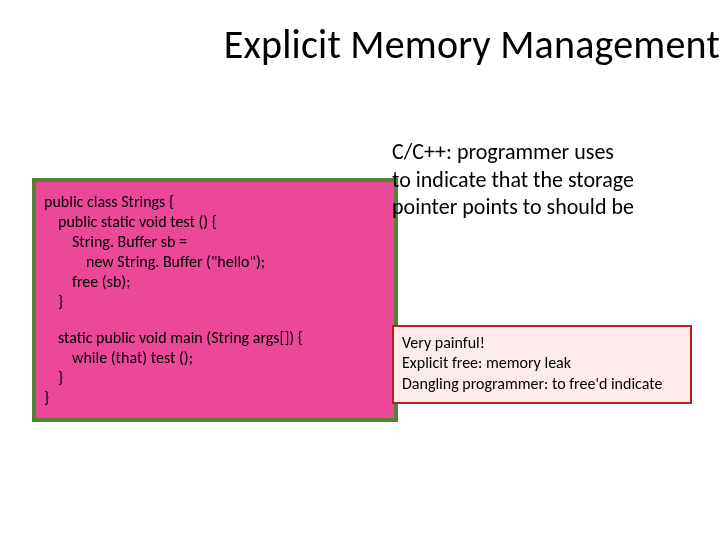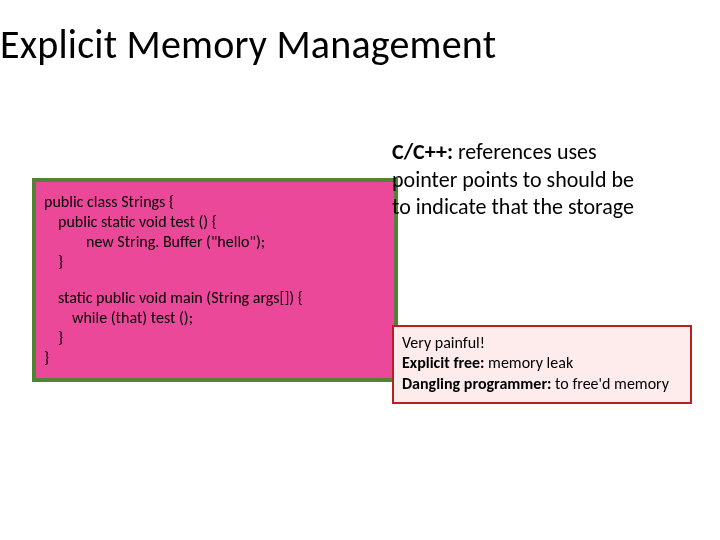--- a/index.html
+++ b/index.html
@@ -16,21 +16,21 @@
     position: relative;
     width: 720px;
     height: 540px;
     box-sizing: border-box;
   }
   .title {
     position: absolute;
     top: 20px;
     left: 0;
     width: 720px;
-    text-align: left;
+    text-align: right;
     font-size: 40px;
     font-weight: 400;
     letter-spacing: 0.2px;
   }
   .code-box {
     position: absolute;
     top: 178px;
     left: 32px;
     width: 366px;
     box-sizing: border-box;
@@ -59,46 +59,48 @@
     top: 325px;
     left: 392px;
     width: 300px;
     box-sizing: border-box;
     border: 2px solid #b91e22;
     background: #fdeceb;
     padding: 6px 8px 8px 8px;
     font-size: 16px;
     line-height: 1.28;
   }
-  b { font-weight: 700; }
+  b { font-weight: 400; }
 </style>
 </head>
 <body>
 
 <div class="slide">
 
   <div class="title">Explicit Memory Management</div>
 
   <div class="code-box">
     <div class="l0">public class Strings {</div>
     <div class="l1">public static void test () {</div>
+    <div class="l2">String. Buffer sb =</div>
     <div class="l3">new String. Buffer ("hello");</div>
+    <div class="l2"><b>free (sb);</b></div>
     <div class="l1">}</div>
     <div class="blank"></div>
     <div class="l1">static public void main (String args[]) {</div>
     <div class="l2">while (that) test ();</div>
     <div class="l1">}</div>
     <div class="l0">}</div>
   </div>
 
   <div class="right-col">
-    <div><b>C/C++:</b><span> references uses</span></div>
+    <div><b>C/C++:</b><span> programmer uses</span></div>
+    <div>to indicate that the storage</div>
     <div>pointer points to should be</div>
-    <div>to indicate that the storage</div>
   </div>
 
   <div class="pain-box">
     <div>Very painful!</div>
     <div><b>Explicit free:</b><span> memory leak</span></div>
-    <div><b>Dangling programmer:</b><span> to free'd memory</span></div>
+    <div><b>Dangling programmer:</b><span> to free'd indicate</span></div>
   </div>
 
 </div>
 
 </body></html>

